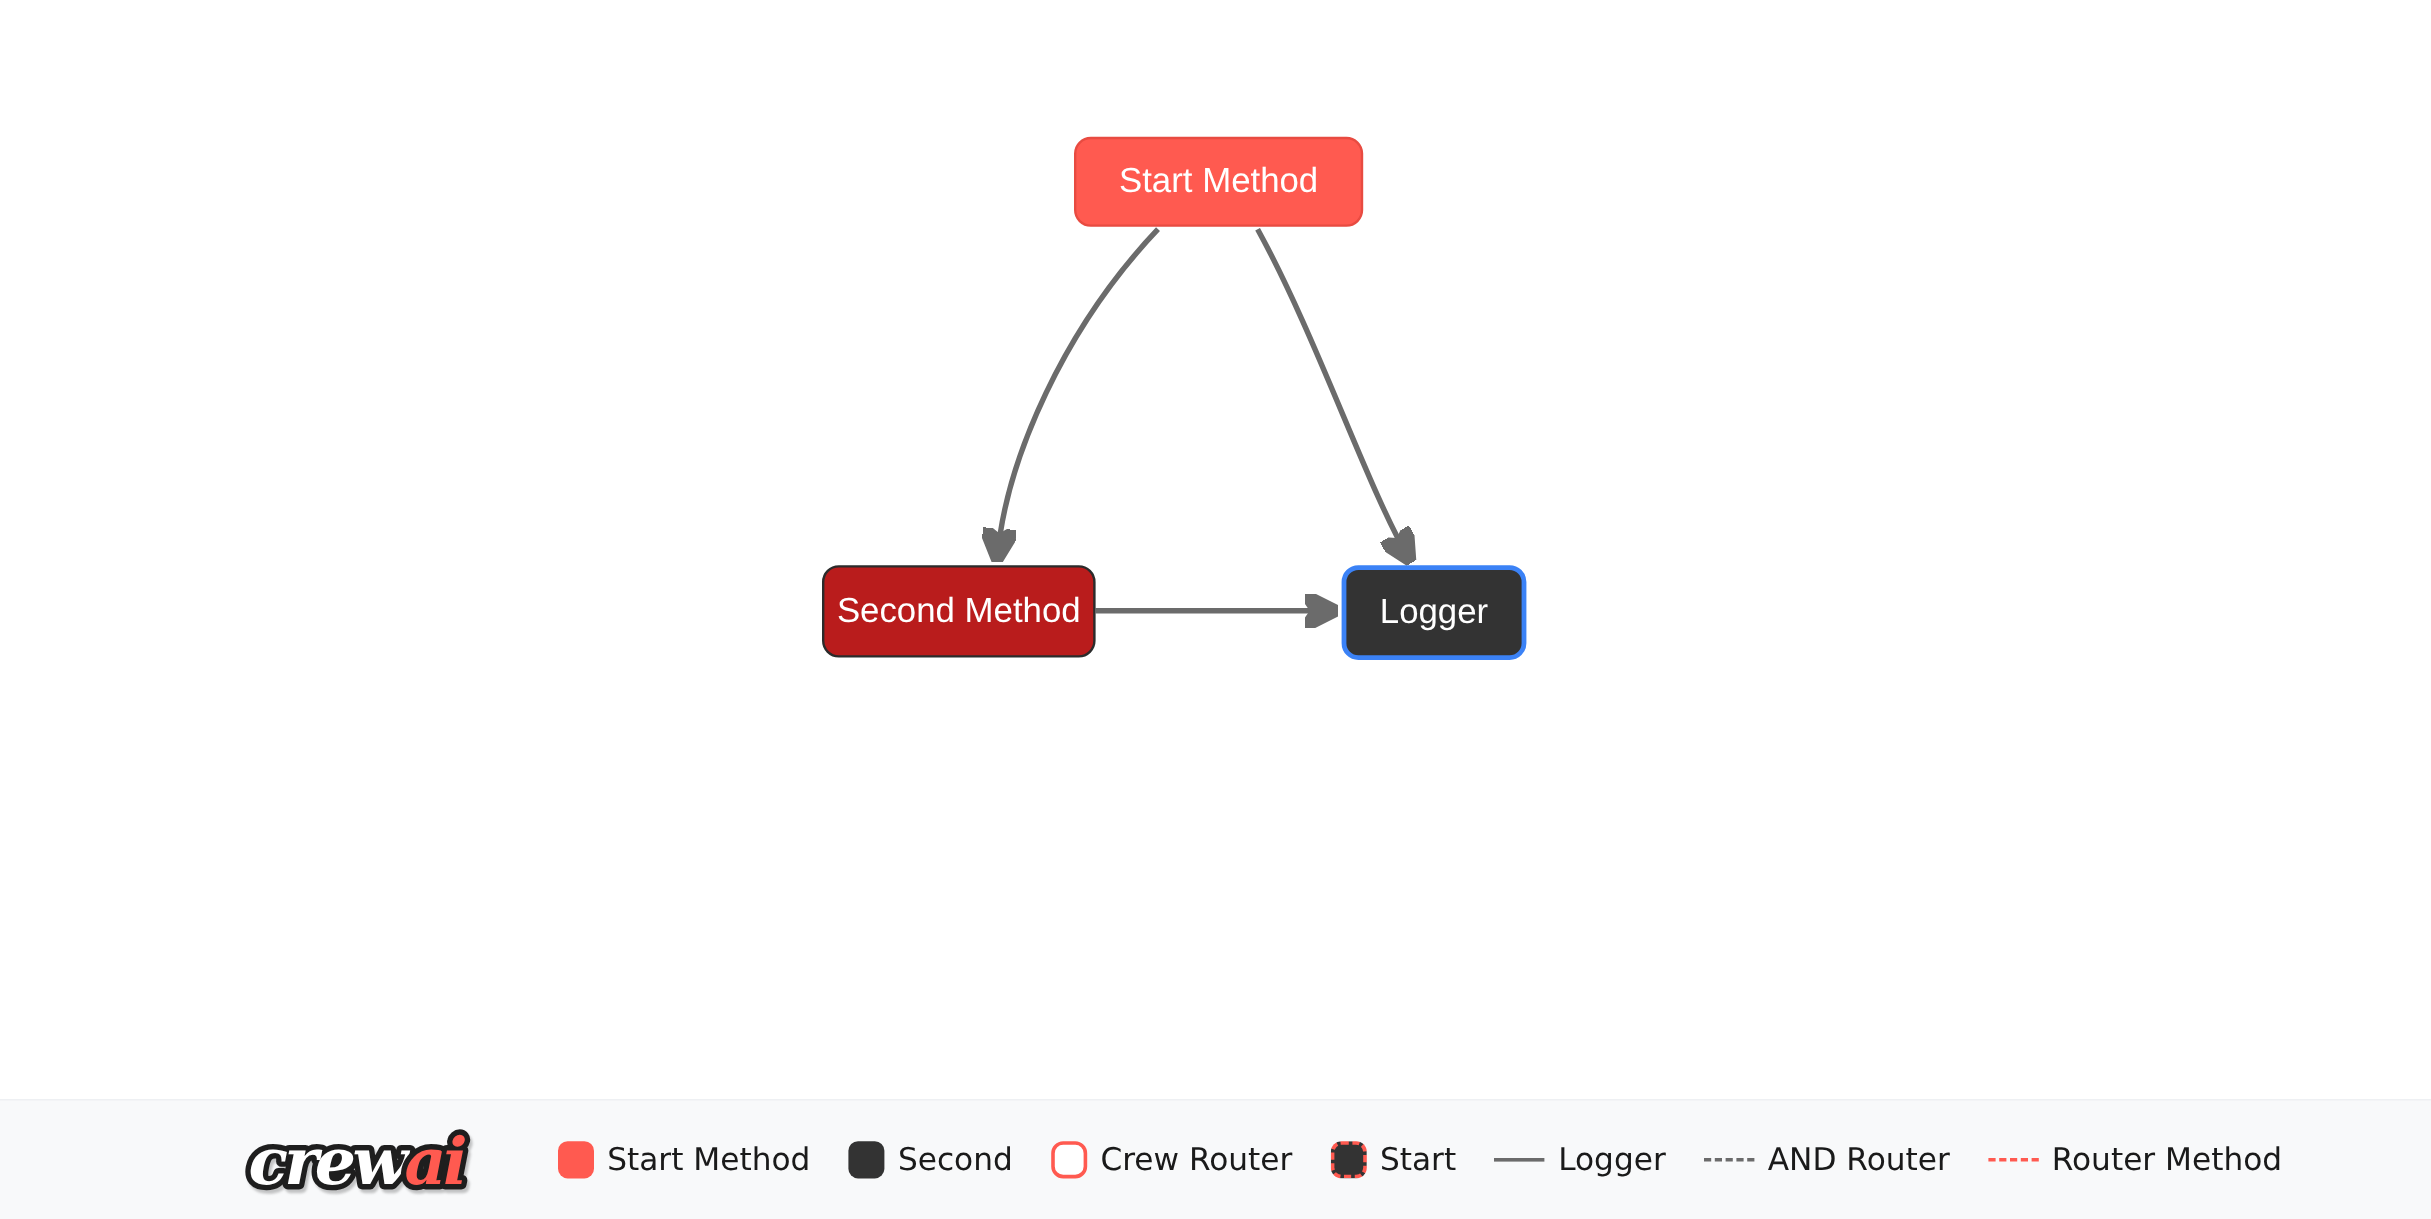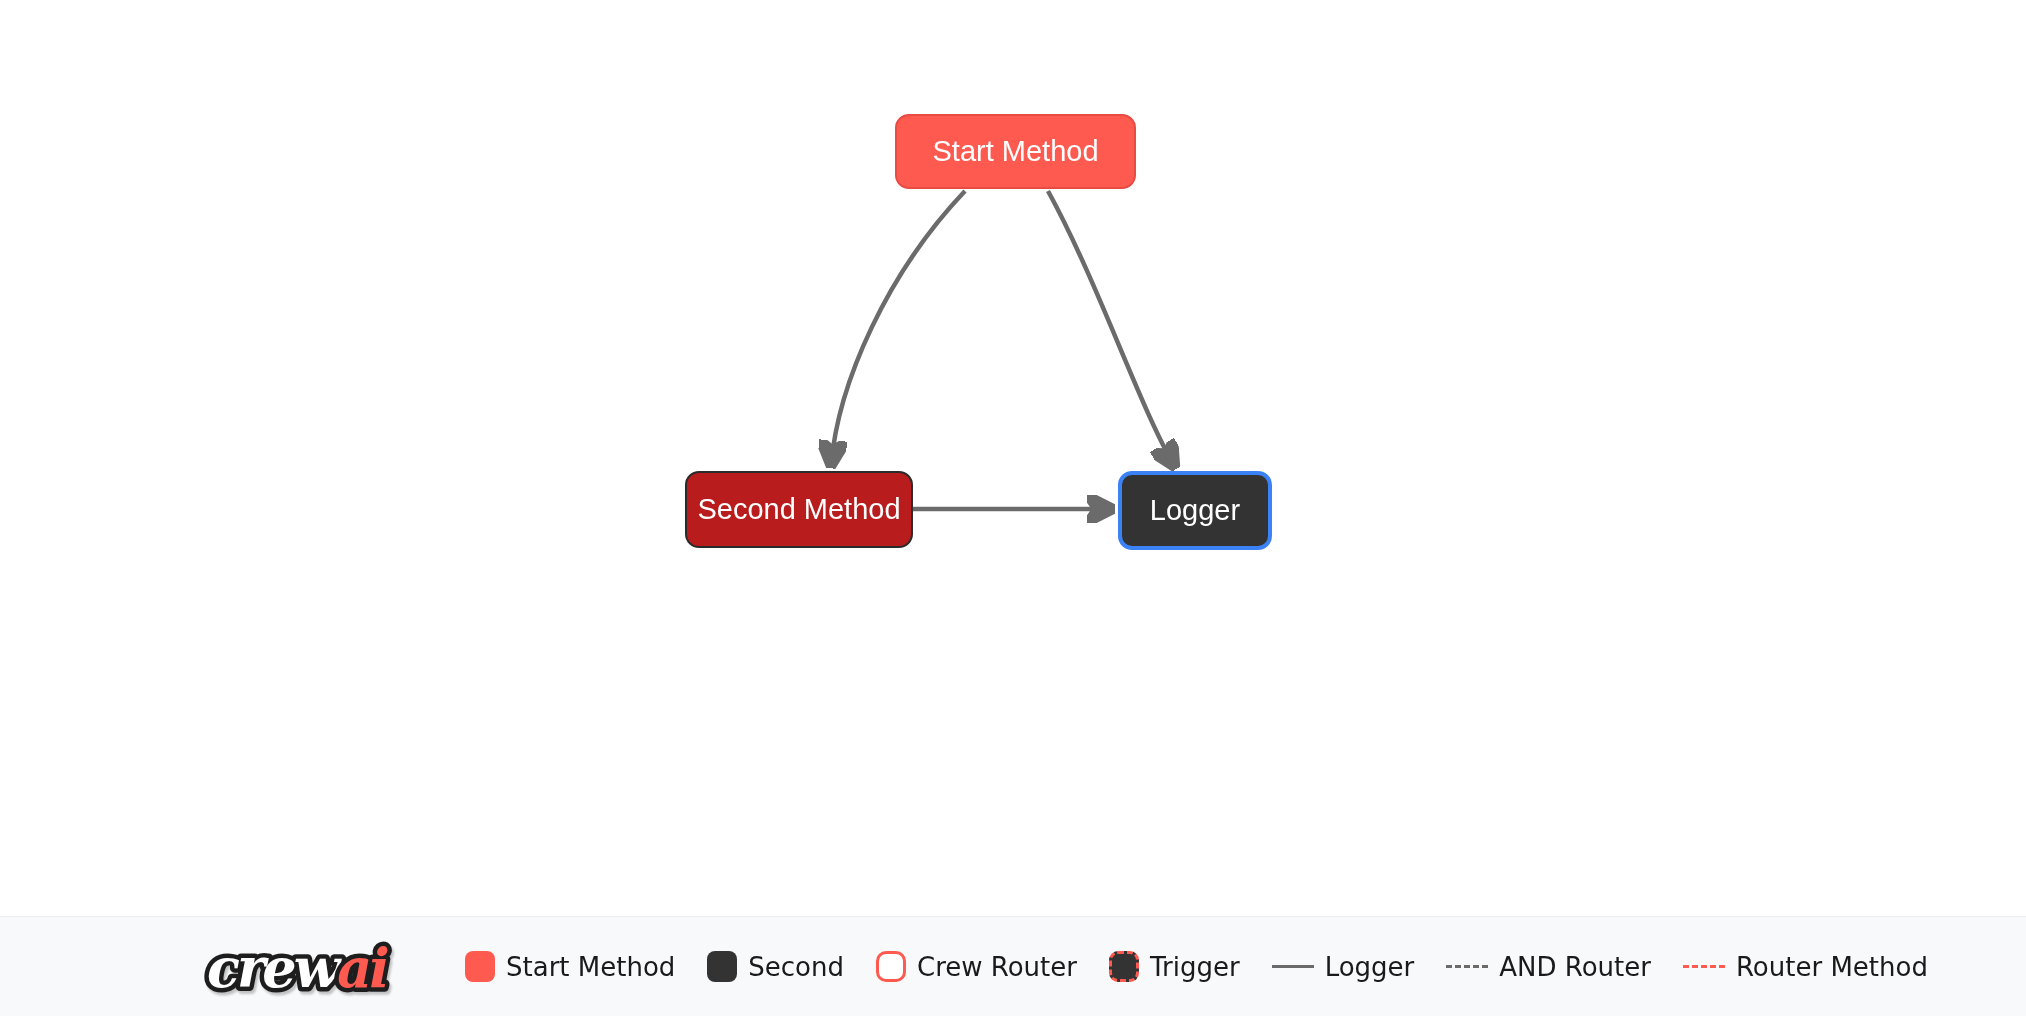--- a/index.html
+++ b/index.html
@@ -146,21 +146,21 @@
         <span class="legend-label">Second</span>
       </div>
 
       <div class="legend-item">
         <span class="swatch crew"></span>
         <span class="legend-label">Crew Router</span>
       </div>
 
       <div class="legend-item">
         <span class="swatch router"></span>
-        <span class="legend-label">Trigger</span>
+        <span class="legend-label">Start</span>
       </div>
 
       <div class="legend-item">
         <span class="lineswatch line-solid"></span>
         <span class="legend-label">Logger</span>
       </div>
 
       <div class="legend-item">
         <span class="lineswatch line-dashed"></span>
         <span class="legend-label">AND Router</span>

